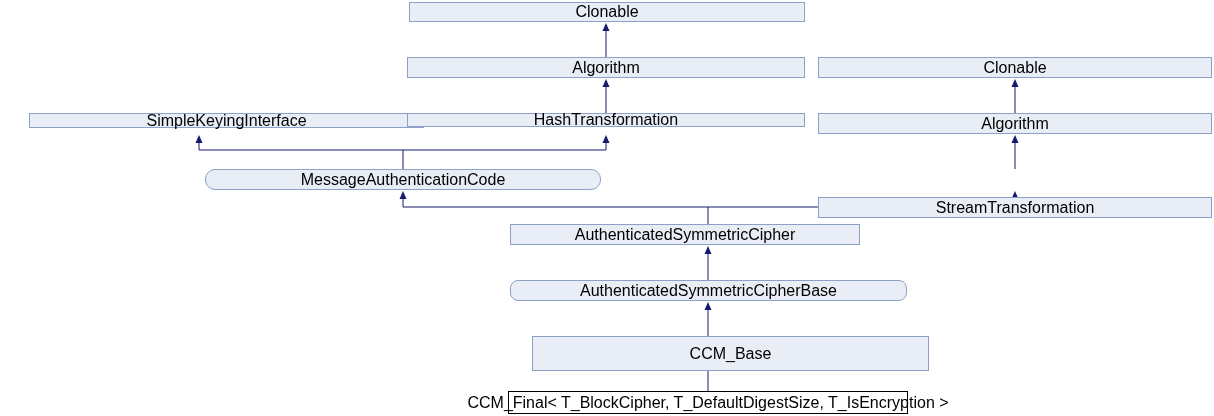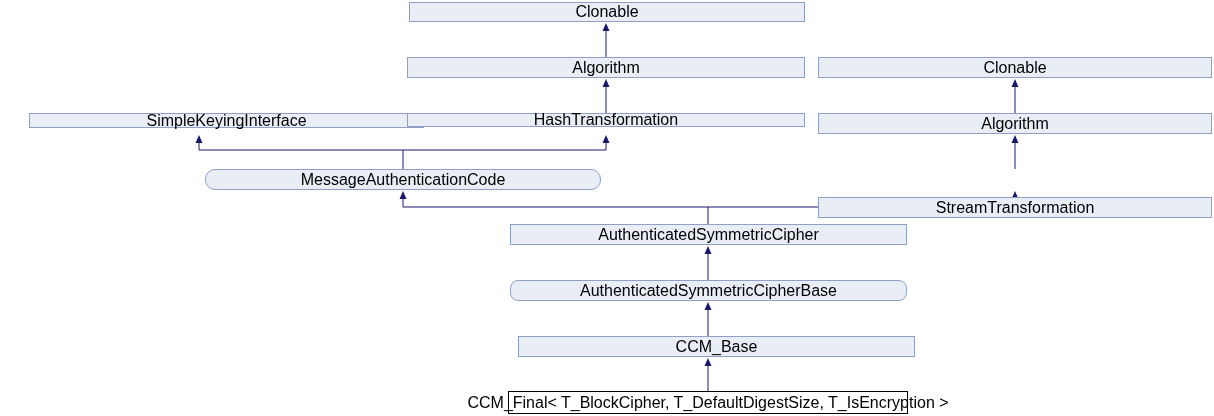--- a/index.html
+++ b/index.html
@@ -92,18 +92,18 @@
   </svg>
 
   <div class="node" style="left:409px; top:2px;   width:396px; height:20px;">Clonable</div>
   <div class="node" style="left:407px; top:57px;  width:398px; height:21px;">Algorithm</div>
   <div class="node" style="left:818px; top:57px;  width:394px; height:21px;">Clonable</div>
   <div class="node" style="left:2px;   top:113px; width:395px; height:15px;margin-left:27px;">SimpleKeyingInterface</div>
   <div class="node" style="left:407px; top:113px; width:398px; height:14px;">HashTransformation</div>
   <div class="node" style="left:818px; top:113px; width:394px; height:21px;">Algorithm</div>
   <div class="node" style="left:205px; top:169px; width:396px; height:21px;border-radius:10px;">MessageAuthenticationCode</div>
   <div class="node" style="left:818px; top:169px; width:394px; height:21px;margin-top:28px;">StreamTransformation</div>
-  <div class="node" style="left:510px; top:224px; width:397px; height:21px;">AuthenticatedSymmetricCipher</div>
+  <div class="node" style="left:510px; top:224px; width:350px; height:21px;">AuthenticatedSymmetricCipher</div>
   <div class="node" style="left:510px; top:280px; width:397px; height:21px;border-radius:8px;">AuthenticatedSymmetricCipherBase</div>
-  <div class="node" style="left:518px; top:336px; width:397px; height:21px;">CCM_Base</div>
+  <div class="node" style="left:532px; top:336px; width:397px; height:35px;">CCM_Base</div>
   <div class="node main" style="left:508px; top:391px; width:400px; height:23px;">CCM_Final&lt; T_BlockCipher, T_DefaultDigestSize, T_IsEncryption &gt;</div>
 
 </div>
 
 </body></html>

